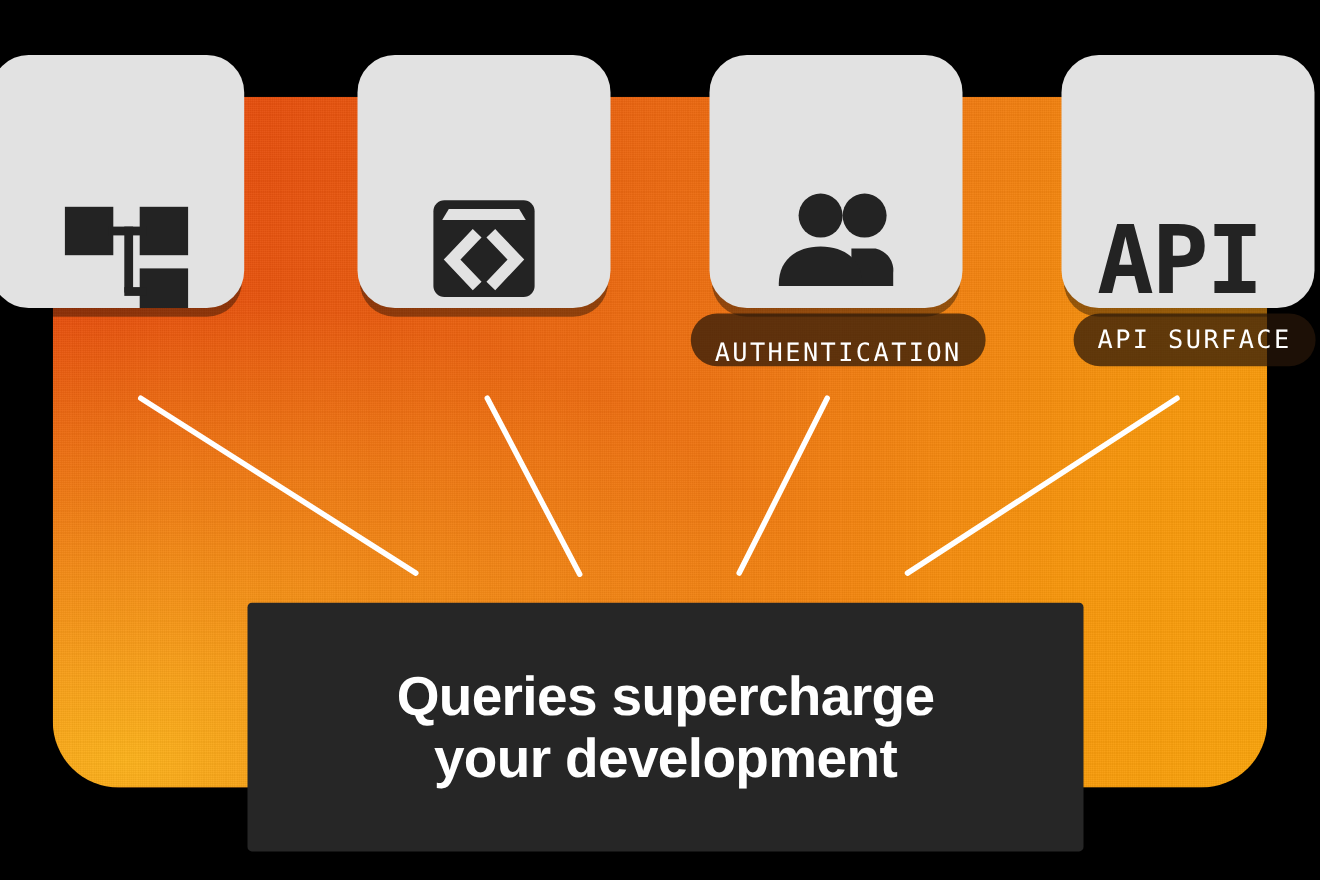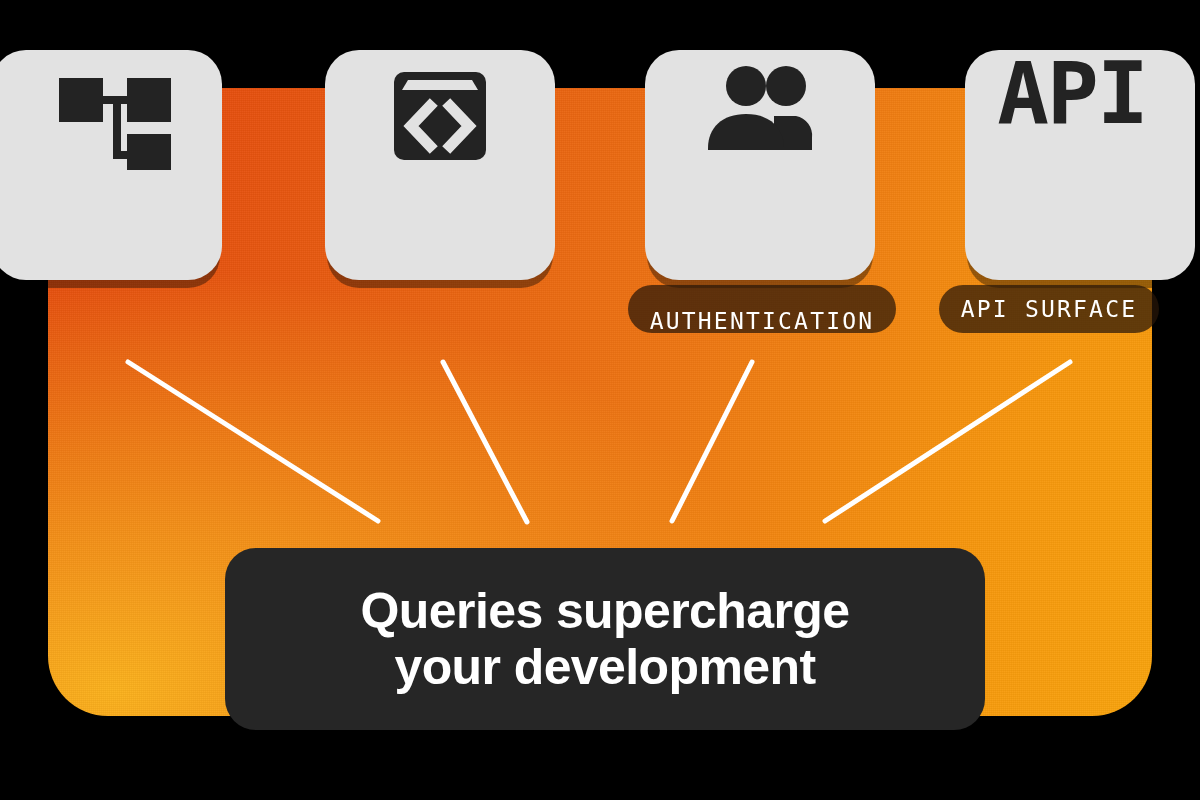--- a/index.html
+++ b/index.html
@@ -58,21 +58,21 @@
   }
 
   
   .tile {
     position: absolute;
     width: 230px;
     height: 230px;
     background: #e2e2e2;
     border-radius: 34px;
     display: flex;
-    align-items: flex-start;
+    align-items: flex-end;
     justify-content: center;
     box-shadow: 0 10px 0 -2px rgba(0,0,0,0.38);
   }
   .tile-1 { left: -8px;   top: 50px; }
   .tile-2 { left: 325px;  top: 50px; }
   .tile-3 { left: 645px;  top: 50px; }
   .tile-4 { left: 965px;  top: 50px; }
 
   .tile-icon {
     width: 120px;
@@ -109,31 +109,31 @@
     font-size: 23px;
     font-weight: 400;
     letter-spacing: 2.2px;
     color: #ffffff;
     white-space: nowrap;
     line-height: 1;
   }
   .pill-1 { left: 10px;  top: 285px; width: 212px; }
   .pill-2 { left: 288px; top: 285px; width: 310px; }
   .pill-3 { left: 628px; top: 285px; width: 268px; align-items: flex-end; }
-  .pill-4 { left: 939px; top: 285px; width: 220px; }
+  .pill-4 { left: 976px; top: 285px; width: 220px; }
 
   
   #headline-card {
     position: absolute;
     left: 225px;
     top: 548px;
     width: 760px;
-    height: 182px;
+    height: 226px;
     background: #262626;
-    border-radius: 31px;
+    border-radius: 4px;
     display: flex;
     align-items: center;
     justify-content: center;
     text-align: center;
   }
   #headline-text {
     color: #ffffff;
     font-family: "Liberation Sans", sans-serif;
     font-weight: 700;
     font-size: 50px;

